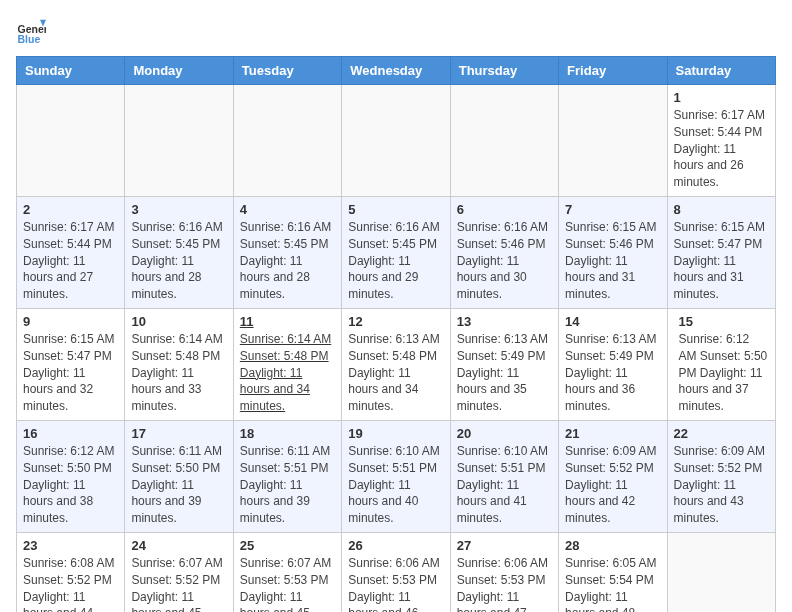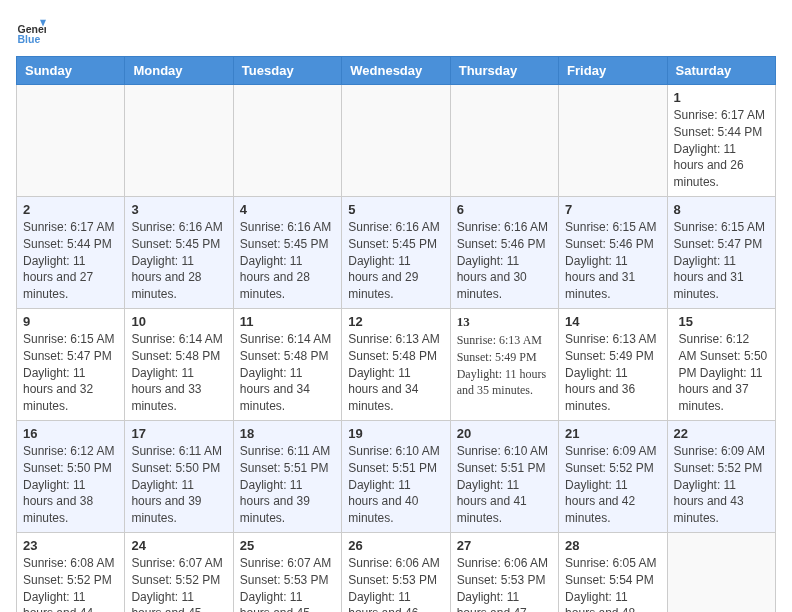--- a/index.html
+++ b/index.html
@@ -182,33 +182,33 @@
           <div class="day-info">Sunrise: 6:15 AM
 Sunset: 5:47 PM
 Daylight: 11 hours and 32 minutes.</div>
         </td>
         <td style="background-color: rgb(255, 255, 255);">
           <span class="day-num">10</span>
           <div class="day-info">Sunrise: 6:14 AM
 Sunset: 5:48 PM
 Daylight: 11 hours and 33 minutes.</div>
         </td>
-        <td style="background-color: rgb(255, 255, 255);">
+        <td style="background-color: rgb(255, 255, 255); text-decoration: underline;">
           <span class="day-num">11</span>
           <div class="day-info">Sunrise: 6:14 AM
 Sunset: 5:48 PM
 Daylight: 11 hours and 34 minutes.</div>
         </td>
         <td style="background-color: rgb(255, 255, 255);">
           <span class="day-num">12</span>
           <div class="day-info">Sunrise: 6:13 AM
 Sunset: 5:48 PM
 Daylight: 11 hours and 34 minutes.</div>
         </td>
-        <td style="background-color: rgb(255, 255, 255); font-family: Liberation Serif, serif;">
+        <td style="background-color: rgb(255, 255, 255);">
           <span class="day-num">13</span>
           <div class="day-info">Sunrise: 6:13 AM
 Sunset: 5:49 PM
 Daylight: 11 hours and 35 minutes.</div>
         </td>
         <td style="background-color: rgb(255, 255, 255);">
           <span class="day-num">14</span>
           <div class="day-info">Sunrise: 6:13 AM
 Sunset: 5:49 PM
 Daylight: 11 hours and 36 minutes.</div>

